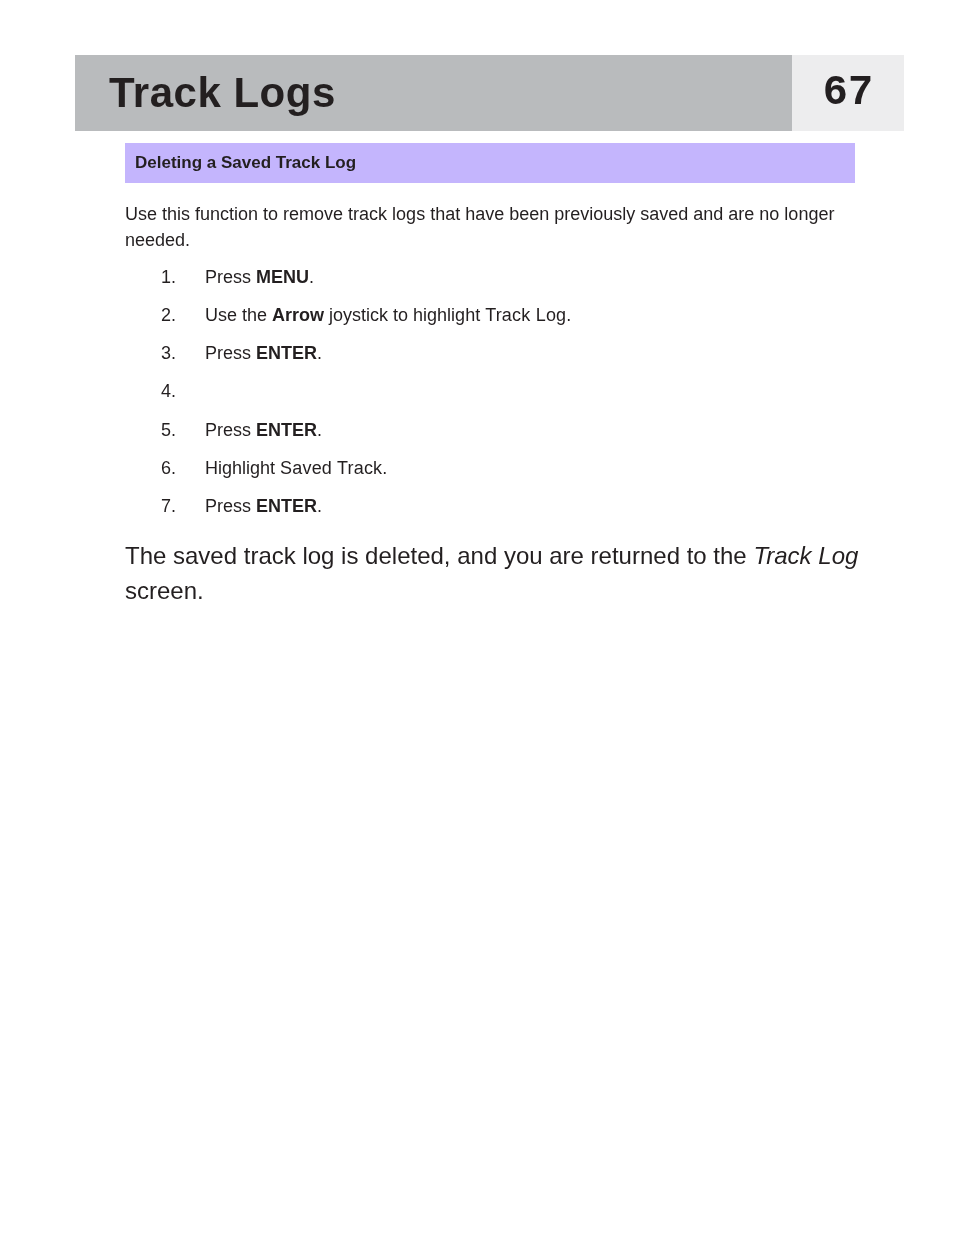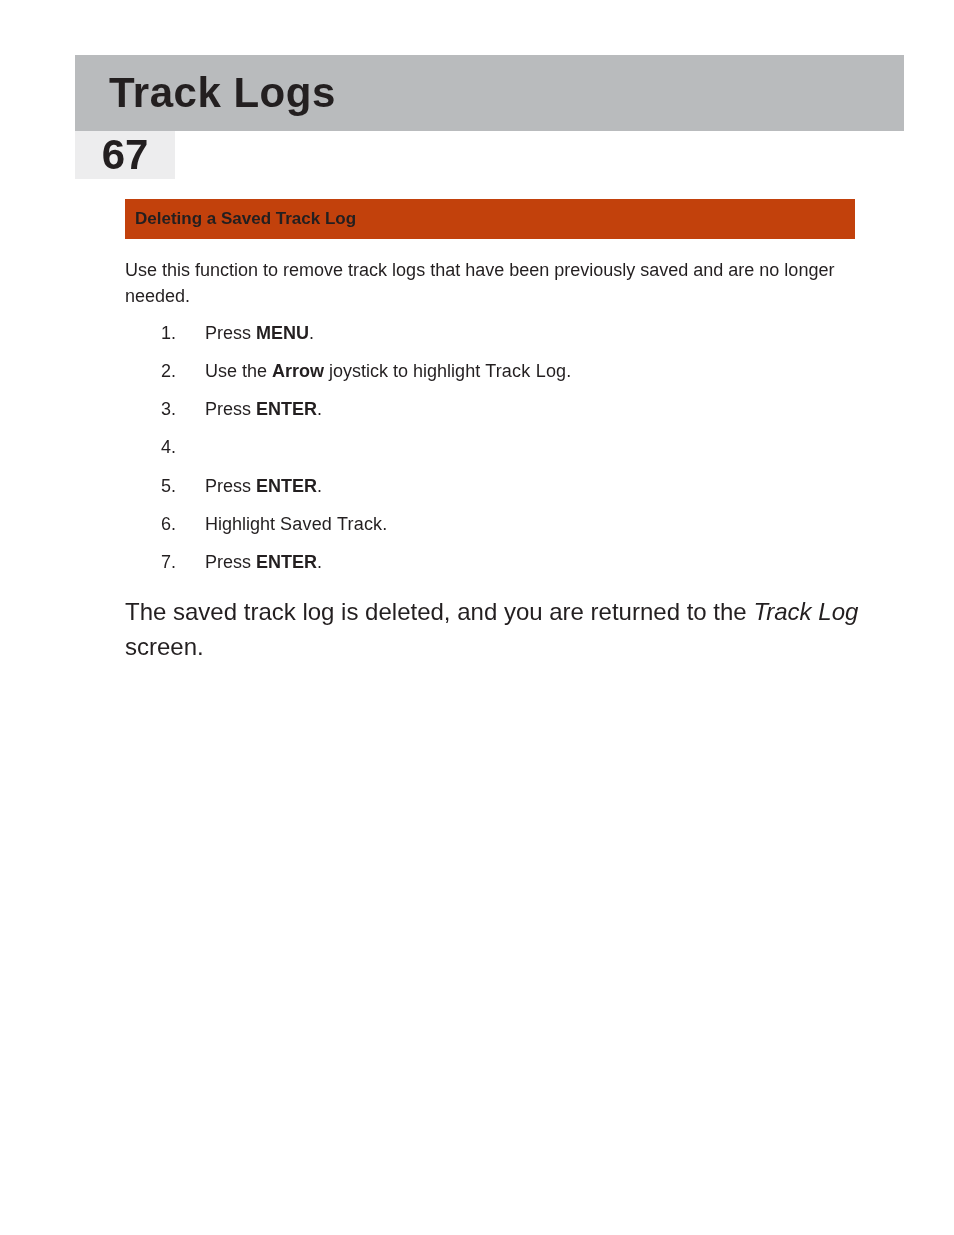--- a/index.html
+++ b/index.html
@@ -13,55 +13,55 @@
     background: #ffffff;
     font-family: "Helvetica Neue", Helvetica, Arial, sans-serif;
     color: #231f20;
   }
   .page {
     padding: 55px 50px 0 75px;
   }
   .header-bar {
     display: flex;
     align-items: stretch;
-    margin-bottom: 20px;
-    flex-direction: column;
+    margin-bottom: 12px;
   }
   .header-main {
     background: #b9bbbd;
     flex: 1;
     display: flex;
     align-items: center;
     padding: 14px 0 14px 34px;
   }
   .header-title {
     font-size: 42px;
     font-weight: 700;
     color: #231f20;
     letter-spacing: 0.5px;
     font-stretch: condensed;
   }
   .header-pageno {
     background: #ededee;
-    width: 100px;
+    width: 112px;
     display: flex;
     align-items: center;
     justify-content: center;
+    font-family: Liberation Mono, monospace;
   }
   .header-pageno-text {
     font-size: 42px;
     font-weight: 700;
     color: #231f20;
     font-stretch: condensed;
   }
   .content {
     padding: 0 0 0 50px;
   }
   .section-heading-bar {
-    background: #c2410c;
+    background: #c4b5fd;
     padding: 10px 10px 10px 10px;
     margin-bottom: 18px;
     width: 730px;
   }
   .section-heading {
     font-size: 17px;
     font-weight: 700;
     color: #231f20;
   }
   .intro {

